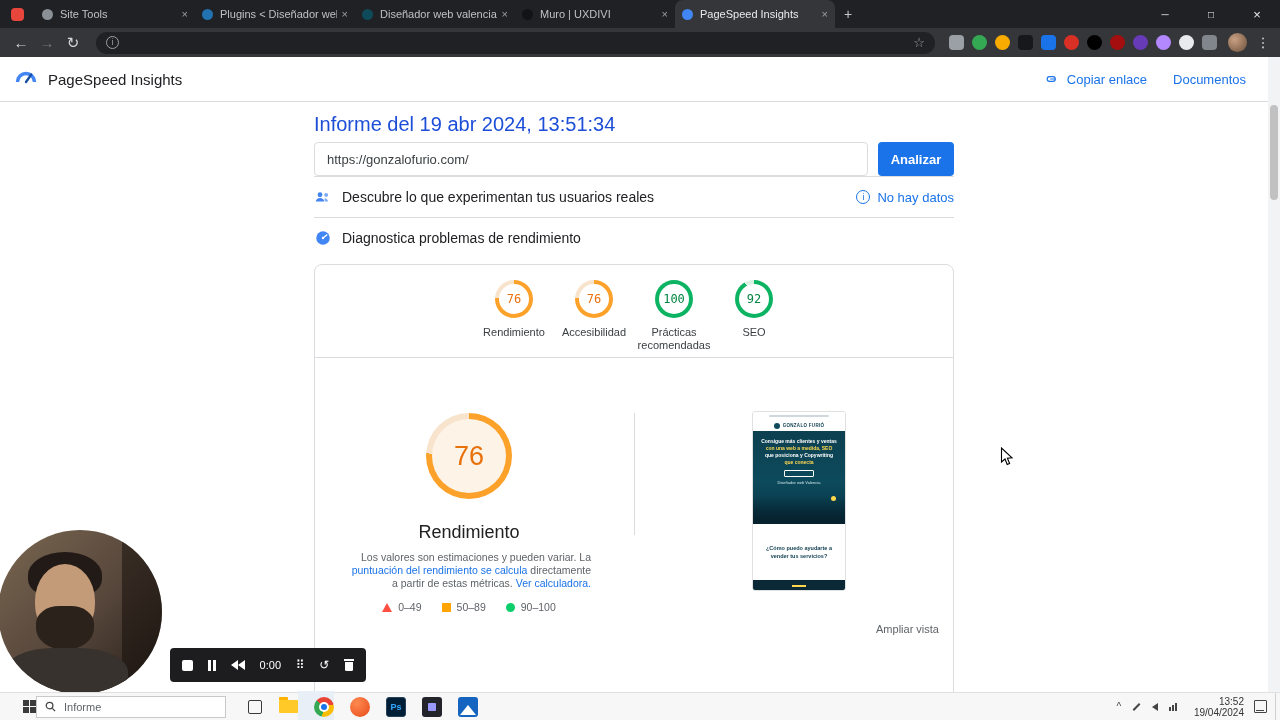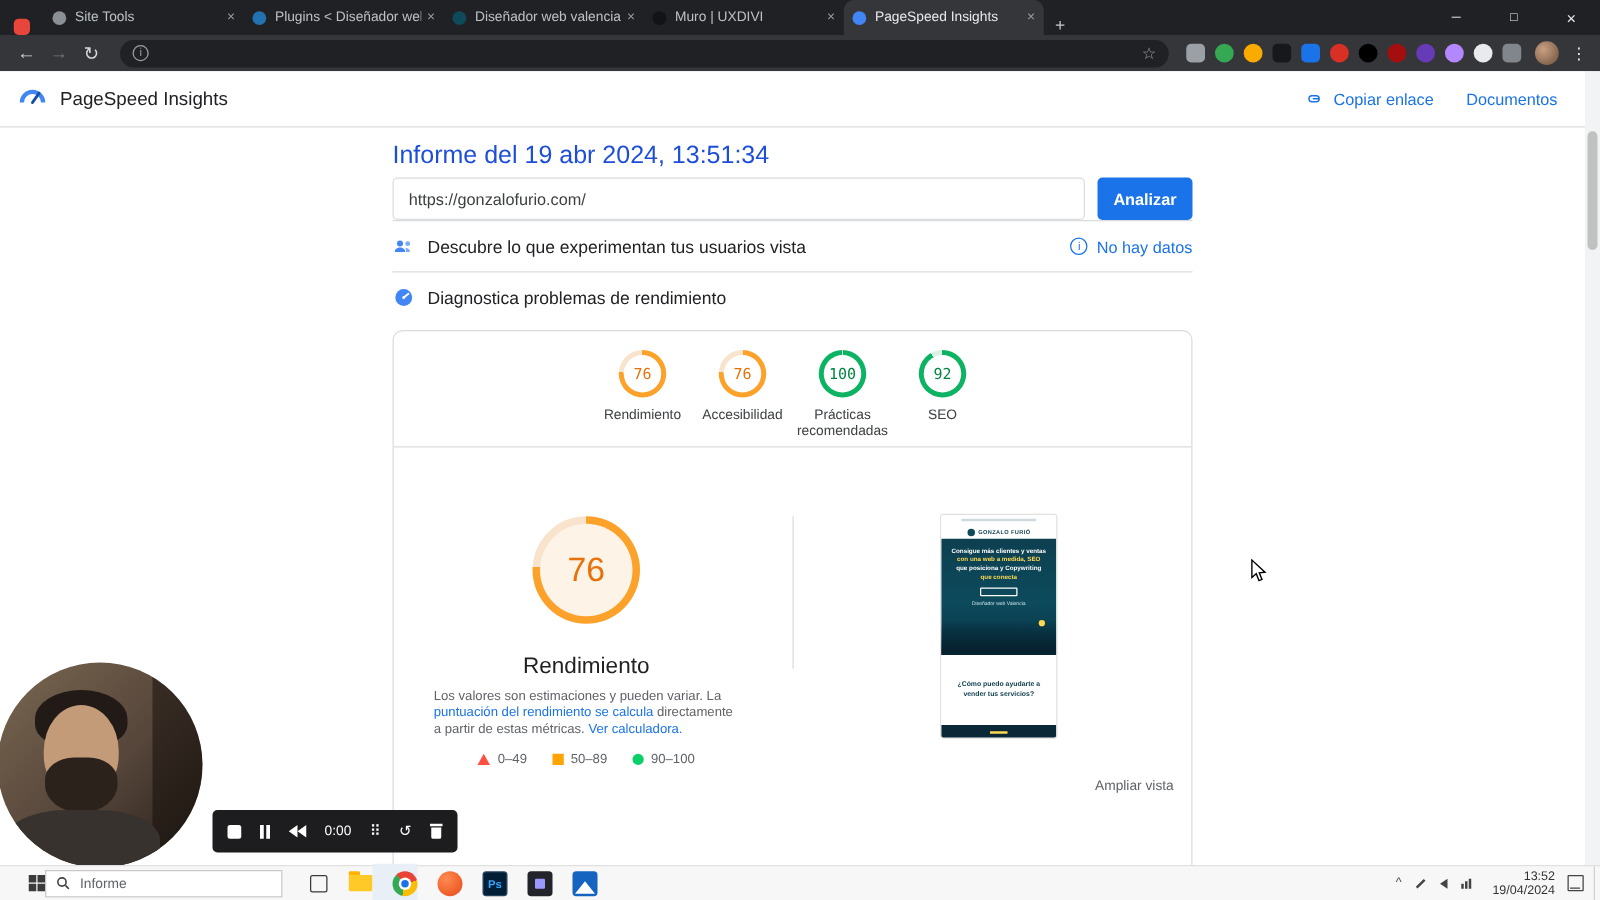--- a/index.html
+++ b/index.html
@@ -1,20 +1,20 @@
 <!DOCTYPE html>
 <html><head>
 <meta charset="utf-8">
 <style>
 *{margin:0;padding:0;box-sizing:border-box}
 body{font-family:"Liberation Sans",sans-serif;background:#000}
 .screen{position:relative;width:1280px;height:720px;background:#fff;overflow:hidden}
 
 
-.tabstrip{position:absolute;top:0;left:0;width:100%;height:28px;background:#202124;display:flex;align-items:flex-end}
+.tabstrip{position:absolute;top:0;left:0;width:100%;height:28px;background:#202124;display:flex;align-items:center}
 .ws-icon{width:13px;height:13px;border-radius:4px;background:#e8453c;margin:0 11px;flex:0 0 auto}
 .tab{height:28px;width:160px;display:flex;align-items:center;padding:0 7px;color:#bdc1c6;font-size:11px;border-radius:8px 8px 0 0;flex:0 1 auto;min-width:0}
 .tab.active{background:#35363a;color:#e8eaed}
 .fav{width:11px;height:11px;border-radius:50%;margin-right:7px;flex:0 0 auto}
 .fav.f1{background:#8a9095}.fav.f2{background:#2271b1}.fav.f3{background:#0e4a5a}.fav.f4{background:#121316}.fav.f5{background:#4285f4}
 .tab-title{flex:1;white-space:nowrap;overflow:hidden;min-width:0}
 .tab-x{margin-left:5px;color:#9aa0a6;font-size:11px;flex:0 0 auto}
 .newtab{width:26px;text-align:center;color:#c4c7c5;font-size:14px;flex:0 0 auto}
 .winctl{margin-left:auto;display:flex;height:28px}
 .winbtn{width:46px;display:flex;align-items:center;justify-content:center;color:#e8eaed;font-size:10px}
@@ -63,21 +63,21 @@
 .card{position:relative;margin-top:6px;border:1px solid #dadce0;border-radius:8px;height:470px}
 .scores{display:flex;justify-content:center;padding-top:15px}
 .score{width:80px;display:flex;flex-direction:column;align-items:center}
 .gauge-s{width:38px;height:38px;border-radius:50%;position:relative}
 .gauge-inner{position:absolute;inset:4px;border-radius:50%;background:#fff;display:flex;align-items:center;justify-content:center;font-family:"DejaVu Sans Mono",monospace;font-size:12px}
 .score-label{margin-top:8px;font-size:11px;line-height:13px;color:#3c4043;text-align:center}
 .card-hr{position:absolute;top:92px;left:0;right:0;height:1px;background:#dadce0}
 .big-gauge{position:absolute;left:111px;top:148px;width:86px;height:86px;border-radius:50%}
 .big-gauge .gauge-inner{inset:6px;font-size:27px;font-family:"Liberation Sans",sans-serif}
 .perf-h{position:absolute;left:54px;top:257px;width:200px;text-align:center;font-size:18px;font-weight:400;color:#212121}
-.disclaimer{position:absolute;left:32px;top:286px;width:244px;text-align:left;font-size:10.5px;line-height:13px;color:#5f6368}
+.disclaimer{position:absolute;left:32px;top:286px;width:244px;text-align:right;font-size:10.5px;line-height:13px;color:#5f6368}
 .dlink{color:#1a73e8}
 .legend{position:absolute;left:0;top:336px;width:308px;display:flex;justify-content:center;gap:20px;align-items:flex-end}
 .leg-item{display:flex;align-items:center;gap:6px;font-size:10.5px;color:#5f6368}
 .sh-tri{width:0;height:0;border-left:5px solid transparent;border-right:5px solid transparent;border-bottom:9px solid #ff4e42}
 .sh-sq{width:9px;height:9px;background:#ffa400}
 .sh-cir{width:9px;height:9px;border-radius:50%;background:#0cce6b}
 .vdiv{position:absolute;left:319px;top:148px;width:1px;height:122px;background:#dadce0}
 .expand{position:absolute;right:14px;top:358px;font-size:11px;color:#5f6368}
 
 
@@ -256,21 +256,21 @@
 
       <div class="hr"></div>
 
       <div class="prow">
         <svg width="18" height="18" viewBox="0 0 24 24" fill="#4285f4">
             <circle cx="8" cy="9" r="3.2"></circle>
             <circle cx="16.2" cy="9.2" r="2.6" opacity=".7"></circle>
             <path d="M2.5 18c0-3 2.6-4.8 5.5-4.8s5.5 1.8 5.5 4.8z"></path>
             <path d="M14 13.6c2.6.2 4.6 1.8 4.6 4.4h-4.2z" opacity=".7"></path>
           </svg>
-        <span class="prow-label">Descubre lo que experimentan tus usuarios vista</span>
+        <span class="prow-label">Descubre lo que experimentan tus usuarios reales</span>
         <span class="nodata">
           <span class="info-b">i</span>
           <span>No hay datos</span>
         </span>
       </div>
       <div class="hr"></div>
 
       <div class="prow">
         <svg width="18" height="18" viewBox="0 0 24 24">
             <circle cx="12" cy="12" r="9" fill="#4285f4"></circle>

